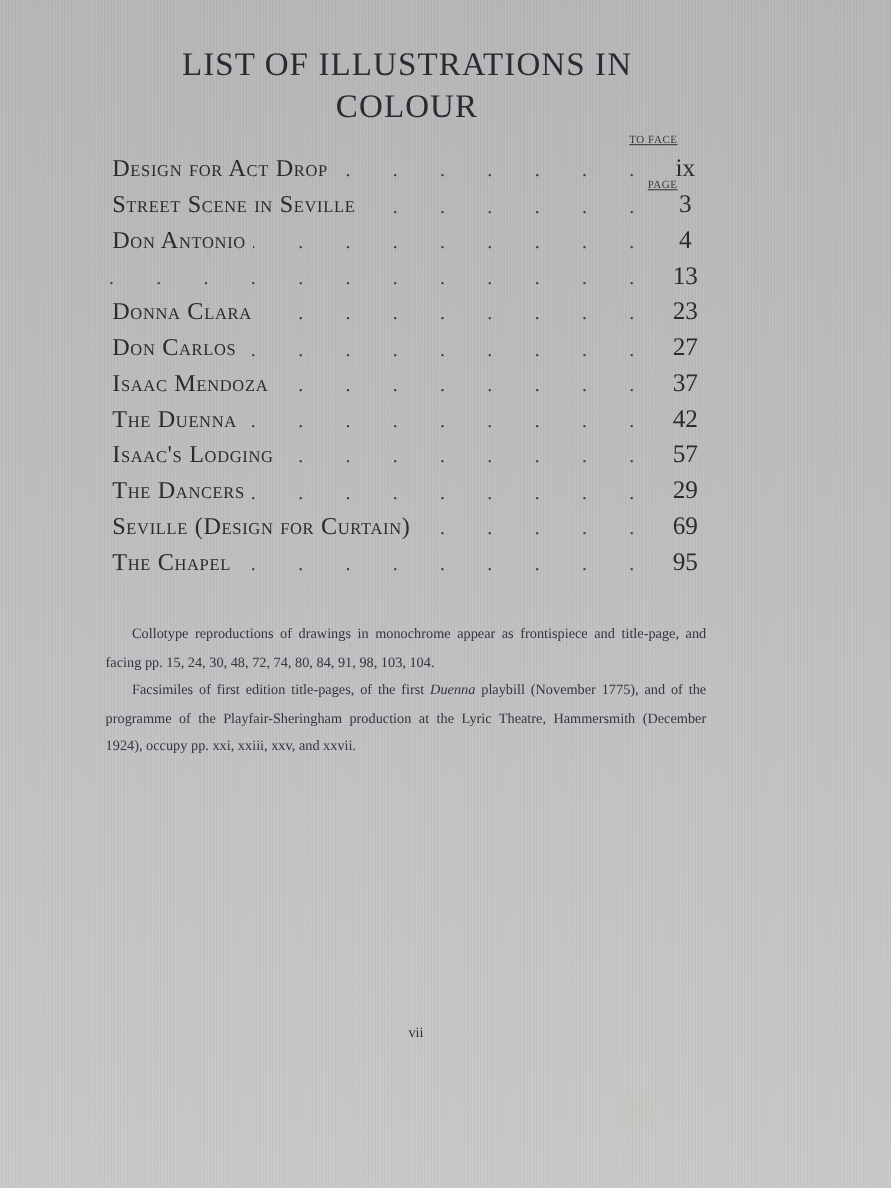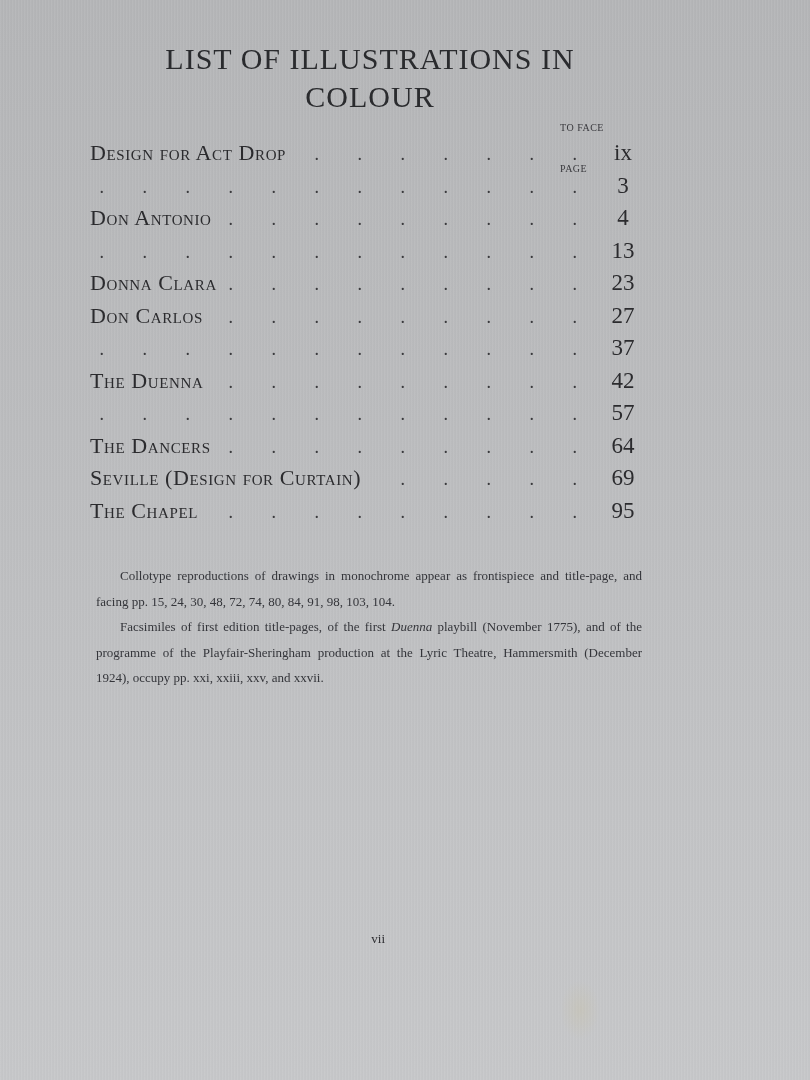--- a/index.html
+++ b/index.html
@@ -30,27 +30,28 @@
       text-align: center;
       font-size: 30px;
       letter-spacing: 1px;
       color: #2a2b2e;
       line-height: 38px;
     }
     .title-line1 { top: 40px; }
     .title-line2 { top: 78px; }
     .face-header {
       position: absolute;
-      left: 560px;
+      left: 528px;
       width: 88px;
-      text-align: left;
+      text-align: right;
       font-size: 10px;
       letter-spacing: 0.5px;
       line-height: 15px;
       color: #3a3a3e;
+      text-decoration: underline;
     }
     .face-header .l1 { display: block; }
     .face-header .l2 { display: block; margin-top: 26px; }
     .entries {
       position: absolute;
       left: 90px;
       top: 140px;
       width: 556px;
     }
     .entry {
@@ -59,20 +60,21 @@
       display: flex;
       align-items: baseline;
       font-size: 22px;
       font-variant: small-caps;
       letter-spacing: 0.6px;
       color: #2b2b2e;
     }
     .entry .label {
       white-space: nowrap;
       padding-right: 6px;
+      margin-left: 12px;
     }
     .entry .leader {
       flex: 1;
       overflow: hidden;
       white-space: nowrap;
       letter-spacing: 17px;
       font-size: 18px;
       color: #3a3a3d;
       direction: rtl;
       padding-right: 6px;
@@ -131,20 +133,21 @@
     <span class="l2">PAGE</span>
   </div>
 
   <div class="entries">
     <div class="entry">
       <span class="label">Design for Act Drop</span>
       <span class="leader">. . . . . . . . . . . . . . . . . . . . . . . . . . .</span>
       <span class="page-num">ix</span>
     </div>
     <div class="entry">
+      <span class="label">Street Scene in Seville</span>
       <span class="leader">. . . . . . . . . . . . . . . . . . . . . . . . . . .</span>
       <span class="page-num">3</span>
     </div>
     <div class="entry">
       <span class="label">Don Antonio</span>
       <span class="leader">. . . . . . . . . . . . . . . . . . . . . . . . . . .</span>
       <span class="page-num">4</span>
     </div>
     <div class="entry">
       <span class="leader">. . . . . . . . . . . . . . . . . . . . . . . . . . .</span>
@@ -154,36 +157,38 @@
       <span class="label">Donna Clara</span>
       <span class="leader">. . . . . . . . . . . . . . . . . . . . . . . . . . .</span>
       <span class="page-num">23</span>
     </div>
     <div class="entry">
       <span class="label">Don Carlos</span>
       <span class="leader">. . . . . . . . . . . . . . . . . . . . . . . . . . .</span>
       <span class="page-num">27</span>
     </div>
     <div class="entry">
+      <span class="label">Isaac Mendoza</span>
       <span class="leader">. . . . . . . . . . . . . . . . . . . . . . . . . . .</span>
       <span class="page-num">37</span>
     </div>
     <div class="entry">
       <span class="label">The Duenna</span>
       <span class="leader">. . . . . . . . . . . . . . . . . . . . . . . . . . .</span>
       <span class="page-num">42</span>
     </div>
     <div class="entry">
+      <span class="label">Isaac's Lodging</span>
       <span class="leader">. . . . . . . . . . . . . . . . . . . . . . . . . . .</span>
       <span class="page-num">57</span>
     </div>
     <div class="entry">
       <span class="label">The Dancers</span>
       <span class="leader">. . . . . . . . . . . . . . . . . . . . . . . . . . .</span>
-      <span class="page-num">64</span>
+      <span class="page-num">29</span>
     </div>
     <div class="entry">
       <span class="label">Seville (Design for Curtain)</span>
       <span class="leader">. . . . . . . . . . . . . . . . . . . . . . . . . . .</span>
       <span class="page-num">69</span>
     </div>
     <div class="entry">
       <span class="label">The Chapel</span>
       <span class="leader">. . . . . . . . . . . . . . . . . . . . . . . . . . .</span>
       <span class="page-num">95</span>

